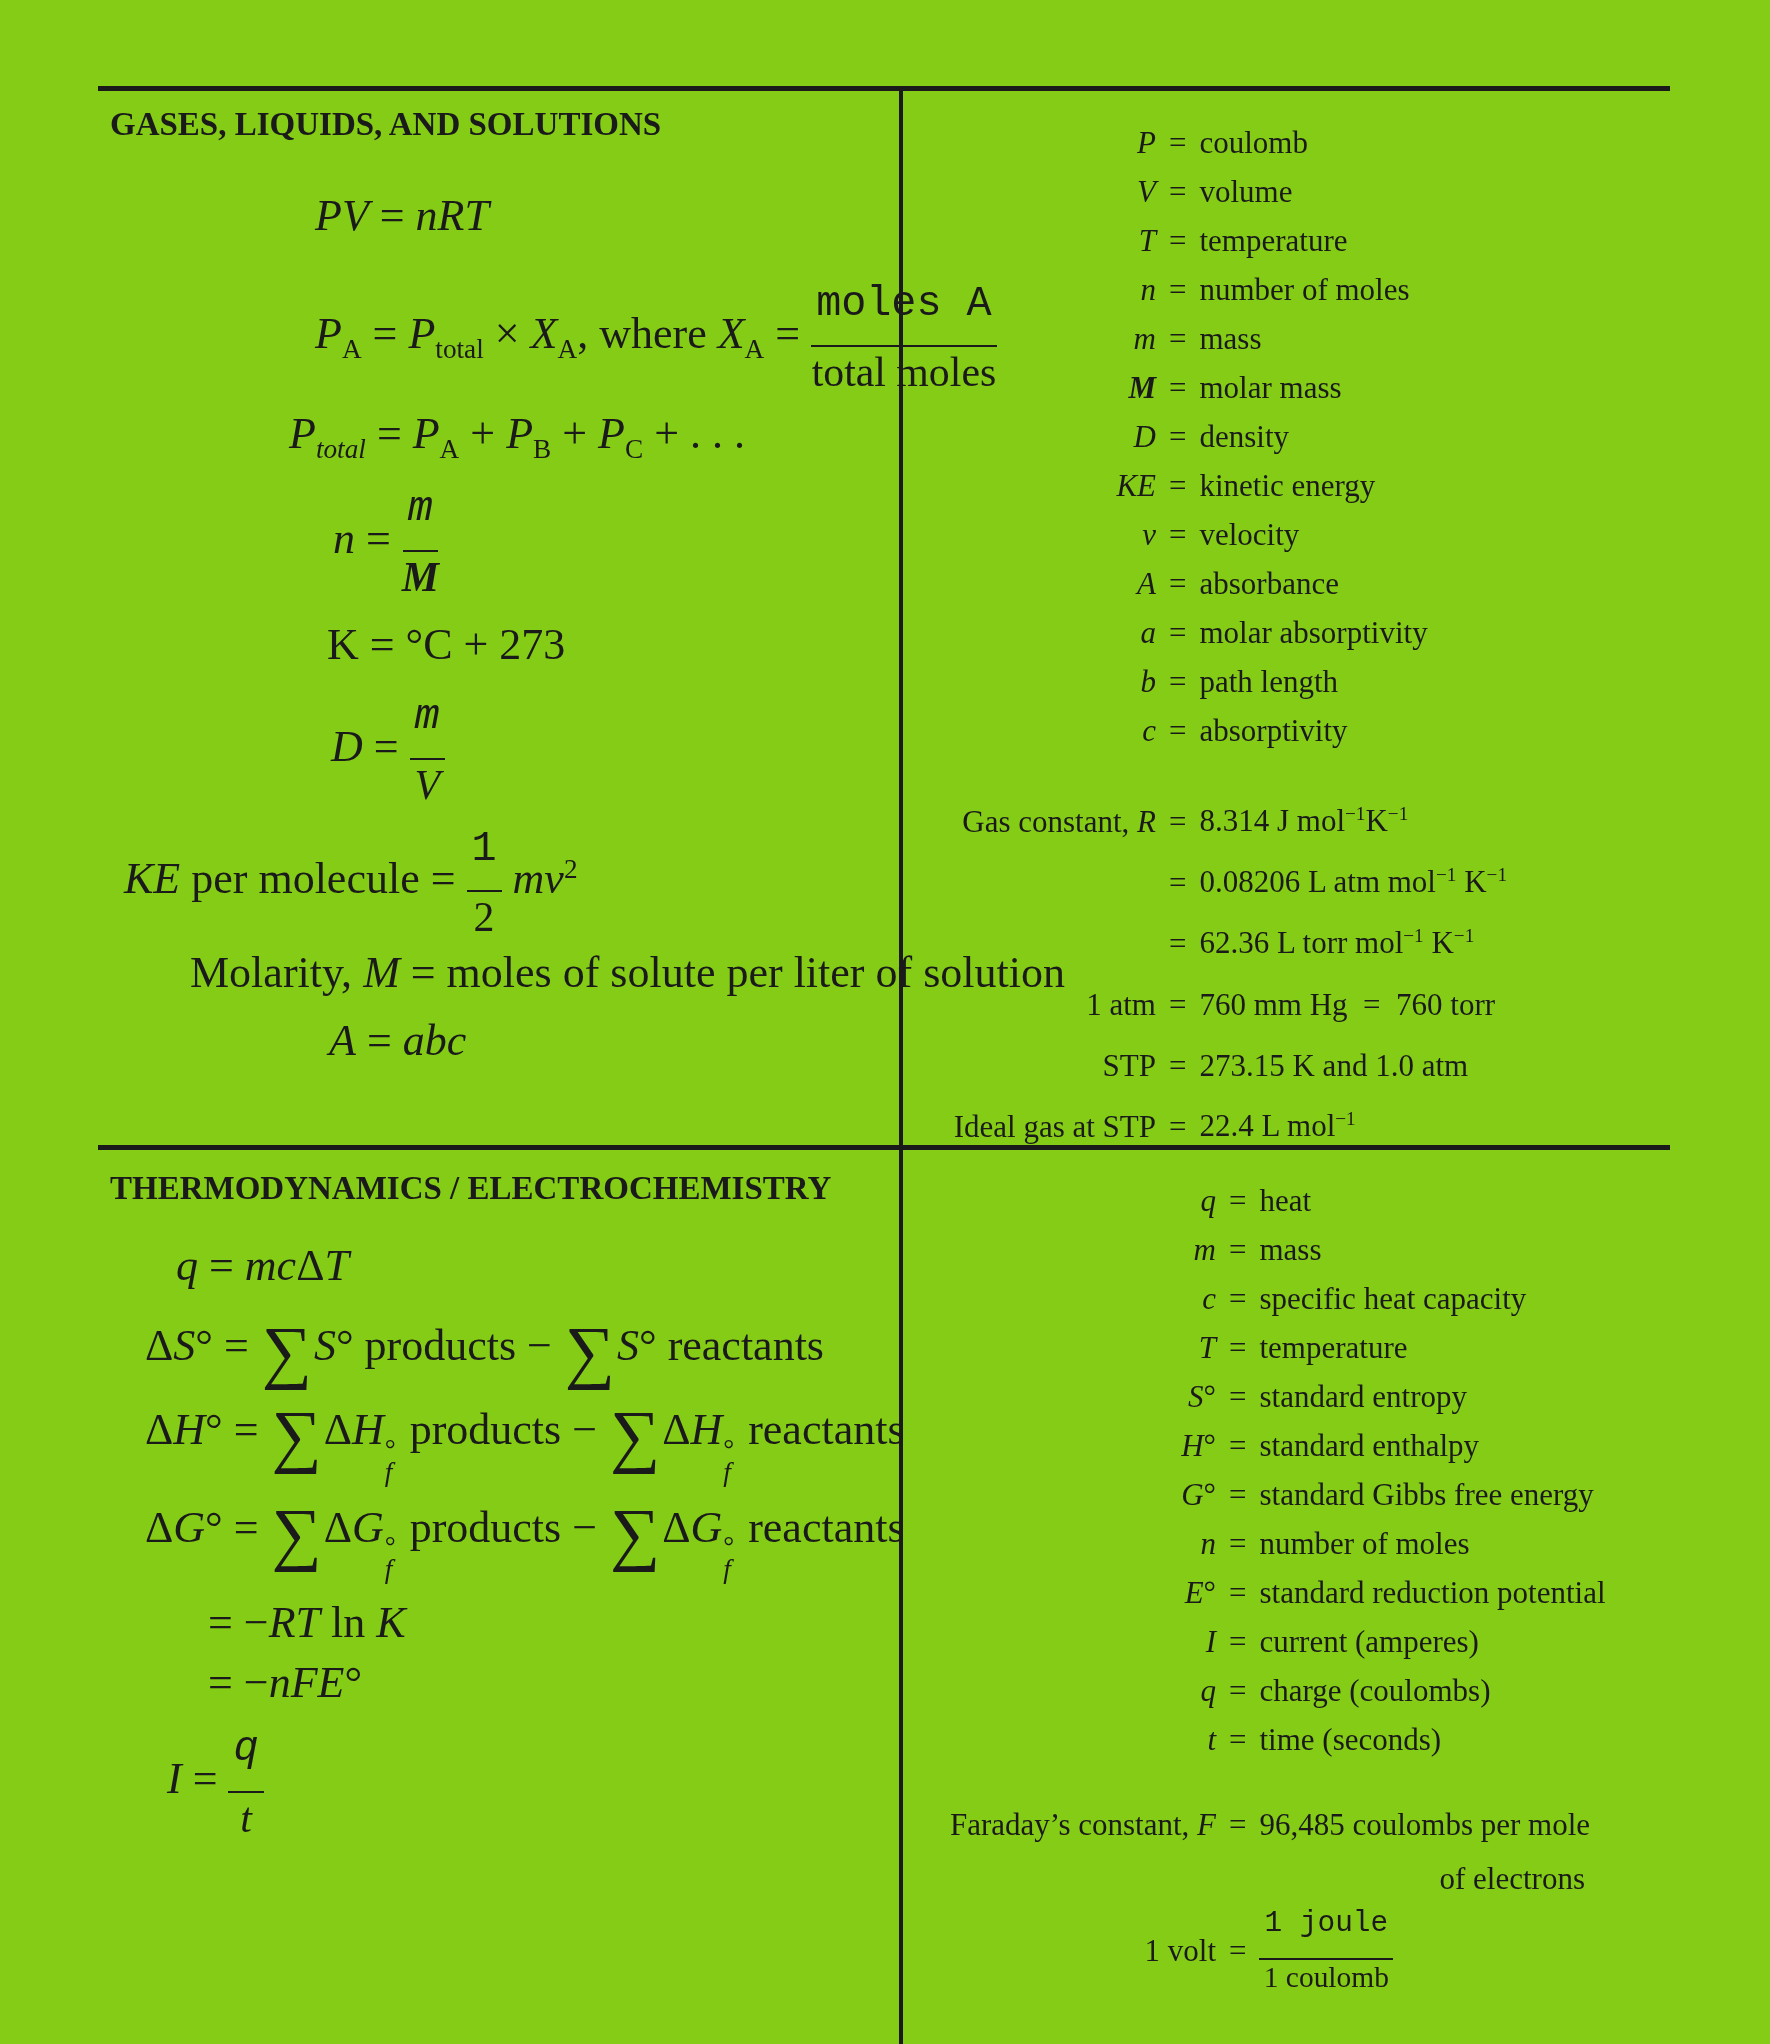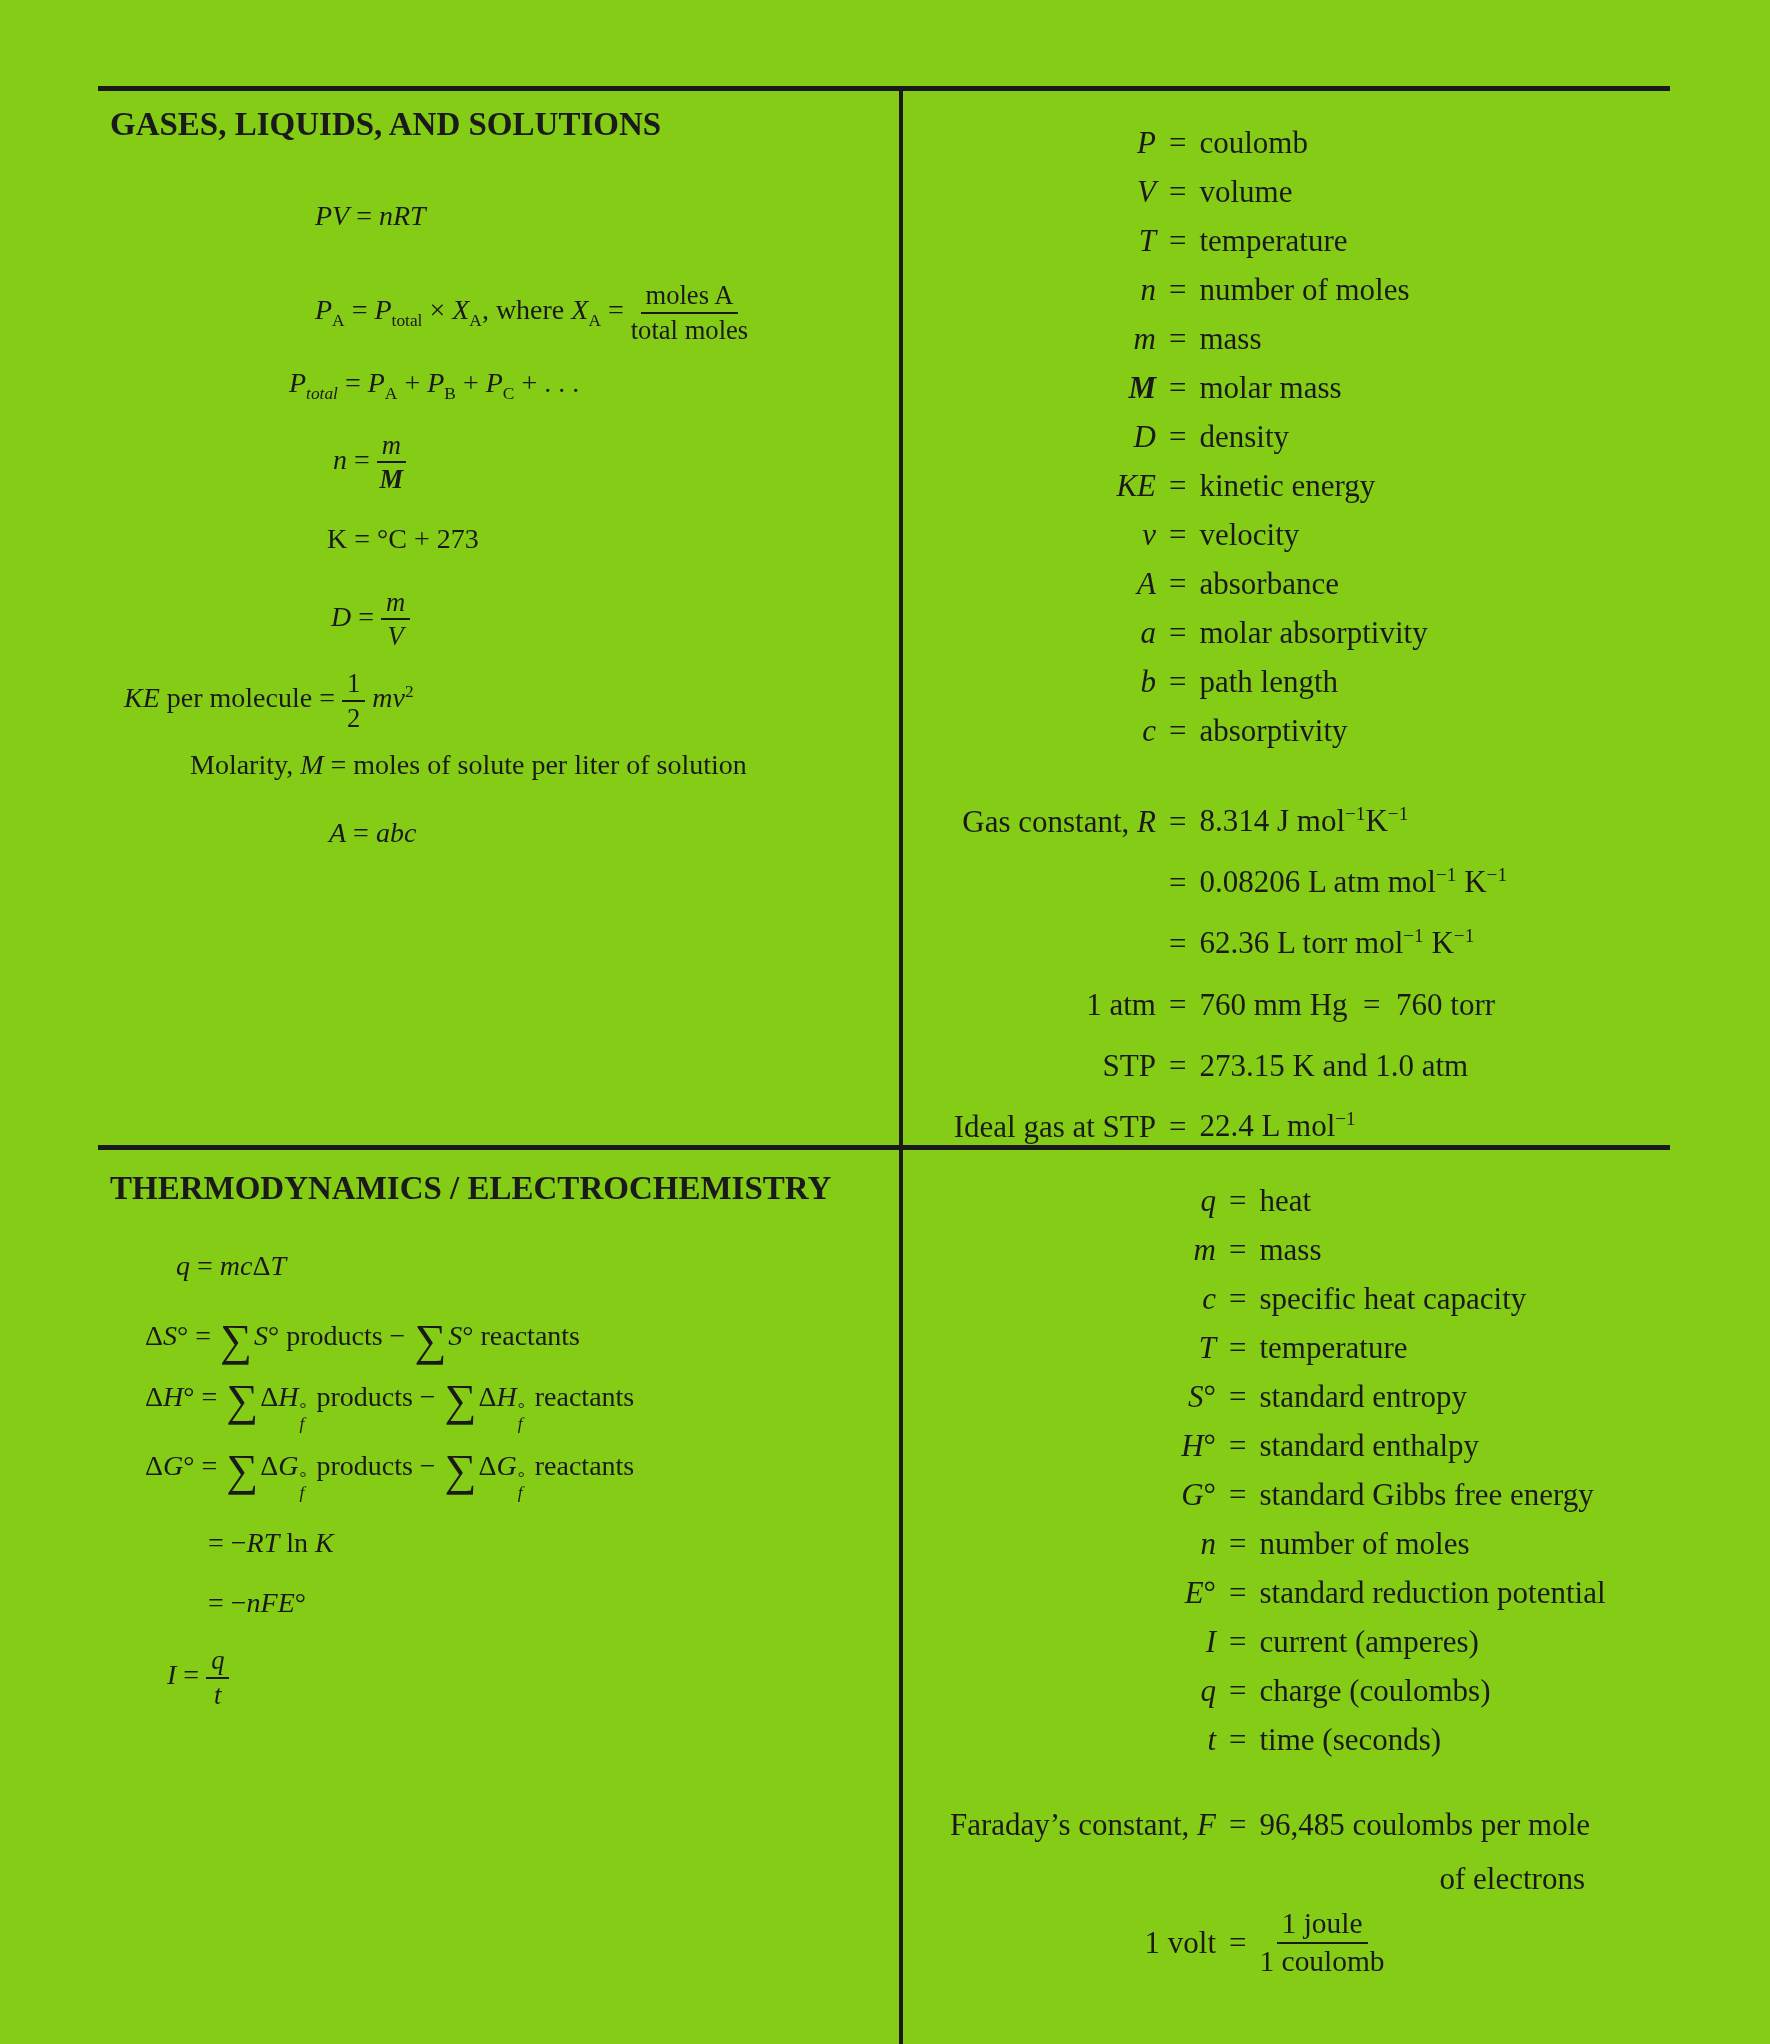--- a/index.html
+++ b/index.html
@@ -11,21 +11,21 @@
   .rule { position:absolute; background:#1a1a1a; }
   .rule-top  { left:98px;  top:86px;   width:1572px; height:5px; }
   .rule-mid  { left:98px;  top:1145px; width:1572px; height:5px; }
   .rule-vert { left:899px; top:86px;   width:4px;    height:1958px; }
 
   .sec-title { font-size:33px; font-weight:bold; margin:0; line-height:40px; white-space:nowrap; }
 
   .col-left-1 { position:absolute; left:110px; top:104px;  width:792px; }
   .col-left-2 { position:absolute; left:110px; top:1168px; width:792px; }
 
-  .eq { font-size:28px; line-height:40px; white-space:nowrap; }
+  .eq { font-size:44px; line-height:40px; white-space:nowrap; }
   
   .eq-pv       { margin:52px 0 0 205px; }
   .eq-partial  { margin:44px 0 0 205px; }
   .eq-total    { margin:18px 0 0 179px; }
   .eq-moles    { margin:16px 0 0 223px; }
   .eq-kelvin   { margin:24px 0 0 217px; }
   .eq-density  { margin:28px 0 0 221px; }
   .eq-ke       { margin:16px 0 0 14px;  }
   .eq-molarity { margin:12px 0 0 80px;  }
   .eq-beer     { margin:28px 0 0 219px; }
@@ -34,21 +34,21 @@
   .eq-entropy  { margin:30px 0 0 35px; }
   .eq-enthalpy { margin:14px 0 0 35px; }
   .eq-gibbs    { margin:14px 0 0 35px; }
   .eq-gibbs2   { margin:56px 0 0 30px; }
   .eq-rtlnk    { margin:22px 0 0 98px; }
   .eq-nfe      { margin:20px 0 0 98px; }
   .eq-current  { margin:22px 0 0 57px; }
 
   .frac { display:inline-flex; flex-direction:column; align-items:center;
           vertical-align:middle; line-height:1.15; font-size:0.95em; }
-  .frac .num { border-bottom:2.5px solid currentColor; padding:0 5px 1px; }
+  .frac .num { border-bottom:2.5px solid currentColor; padding:0 5px 17px;font-family:Liberation Mono, monospace; }
   .frac .den { padding-top:1px; }
 
   .sum { font-size:1.6em; line-height:1; vertical-align:-0.22em; margin:0 2px; }
   .stack { display:inline-flex; flex-direction:column; align-items:flex-start;
            font-size:0.62em; line-height:0.85; vertical-align:-0.5em; margin:0 3px 0 1px; }
   .stack span { display:block; }
 
   .col-right-1 { position:absolute; left:920px; top:118px;  width:760px; }
   .col-right-2 { position:absolute; left:915px; top:1176px; width:770px; }
 

